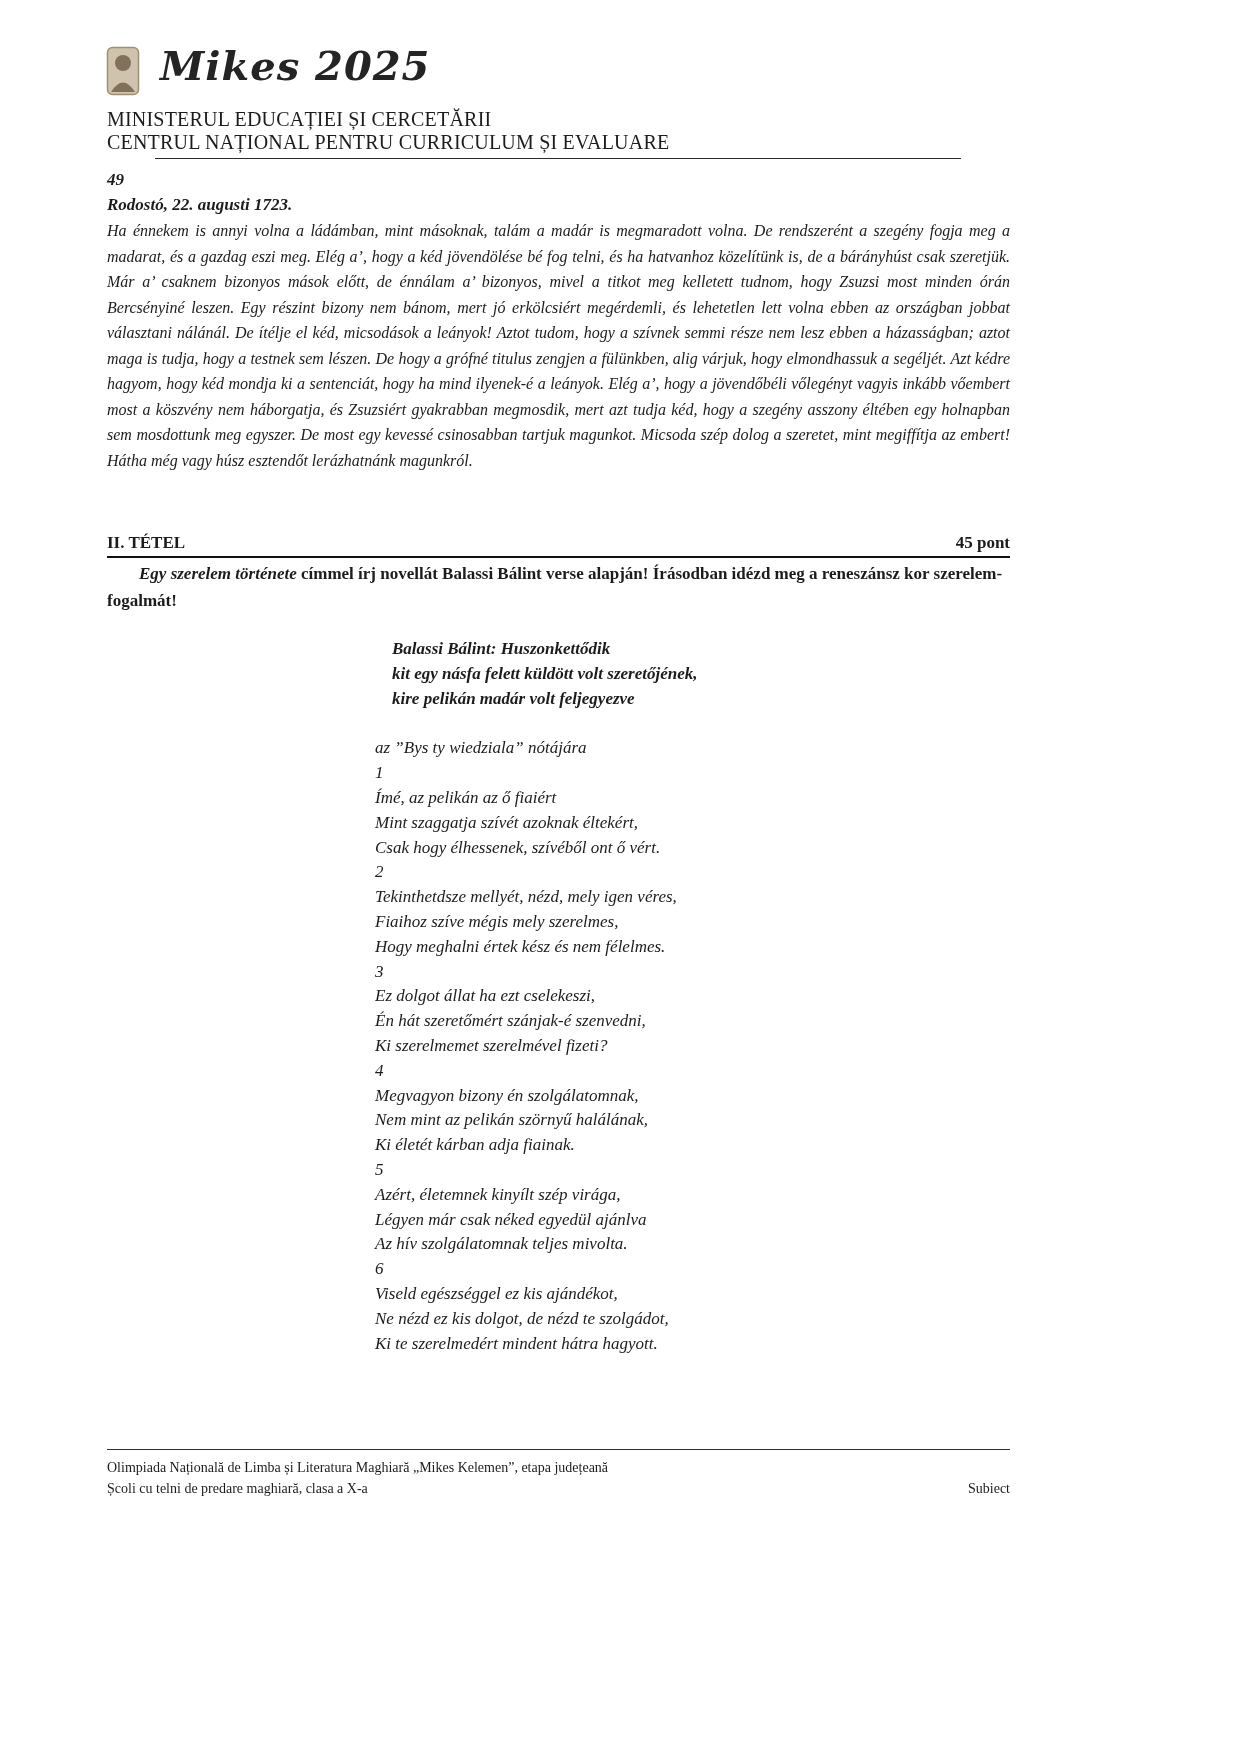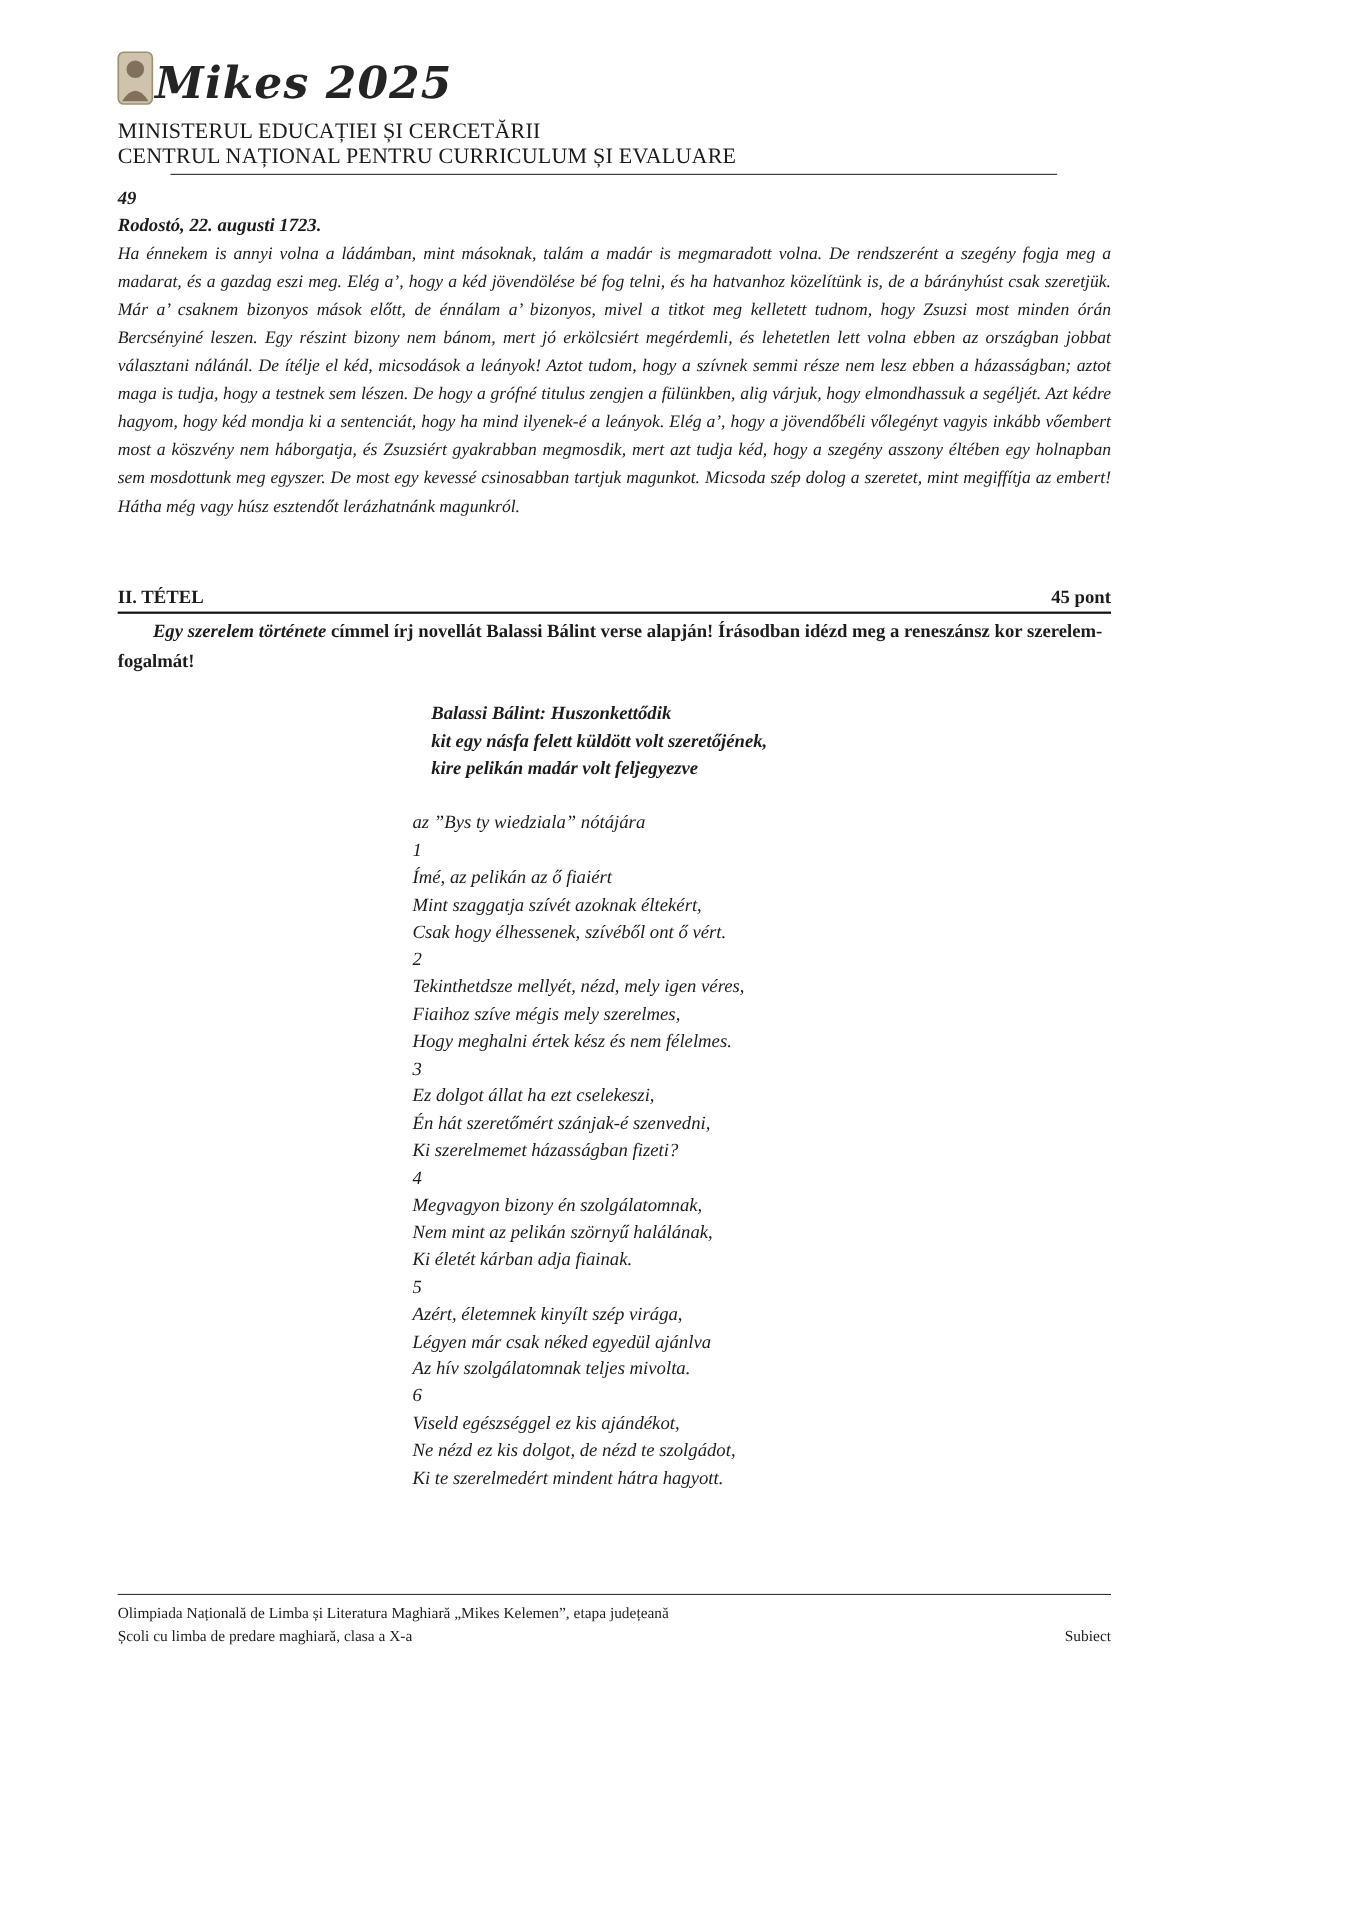--- a/index.html
+++ b/index.html
@@ -12,22 +12,22 @@
     font-family: "Liberation Serif", "DejaVu Serif", serif;
     overflow: hidden;
   }
 
   
   .logo-row {
     position: absolute;
     left: 106px;
     top: 46px;
     display: flex;
-    align-items: flex-end;
-    gap: 1px;
+    align-items: flex-start;
+    gap: 20px;
   }
   .logo-text {
     font-family: "DejaVu Serif", serif;
     font-style: italic;
     font-weight: 600;
     font-size: 40px;
     letter-spacing: 1px;
     color: #242424;
     line-height: 1;
   }
@@ -176,37 +176,37 @@
         <div class="poem-line">Ímé, az pelikán az ő fiaiért</div>
         <div class="poem-line">Mint szaggatja szívét azoknak éltekért,</div>
         <div class="poem-line">Csak hogy élhessenek, szívéből ont ő vért.</div>
         <div class="poem-line">2</div>
         <div class="poem-line">Tekinthetdsze mellyét, nézd, mely igen véres,</div>
         <div class="poem-line">Fiaihoz szíve mégis mely szerelmes,</div>
         <div class="poem-line">Hogy meghalni értek kész és nem félelmes.</div>
         <div class="poem-line">3</div>
         <div class="poem-line">Ez dolgot állat ha ezt cselekeszi,</div>
         <div class="poem-line">Én hát szeretőmért szánjak-é szenvedni,</div>
-        <div class="poem-line">Ki szerelmemet házasságban fizeti?</div>
+        <div class="poem-line">Ki szerelmemet szerelmével fizeti?</div>
         <div class="poem-line">4</div>
         <div class="poem-line">Megvagyon bizony én szolgálatomnak,</div>
         <div class="poem-line">Nem mint az pelikán szörnyű halálának,</div>
         <div class="poem-line">Ki életét kárban adja fiainak.</div>
         <div class="poem-line">5</div>
         <div class="poem-line">Azért, életemnek kinyílt szép virága,</div>
         <div class="poem-line">Légyen már csak néked egyedül ajánlva</div>
         <div class="poem-line">Az hív szolgálatomnak teljes mivolta.</div>
         <div class="poem-line">6</div>
         <div class="poem-line">Viseld egészséggel ez kis ajándékot,</div>
         <div class="poem-line">Ne nézd ez kis dolgot, de nézd te szolgádot,</div>
         <div class="poem-line">Ki te szerelmedért mindent hátra hagyott.</div>
       </div>
   </div>
 
   <div class="footer">
     <div>Olimpiada Națională de Limba și Literatura Maghiară „Mikes Kelemen”, etapa județeană</div>
     <div class="footer-row">
-      <span>Școli cu limba de predare maghiară, clasa a X-a</span>
+      <span>Școli cu telni de predare maghiară, clasa a X-a</span>
       <span>Subiect</span>
     </div>
   </div>
 
 </div>
 
 </body></html>

